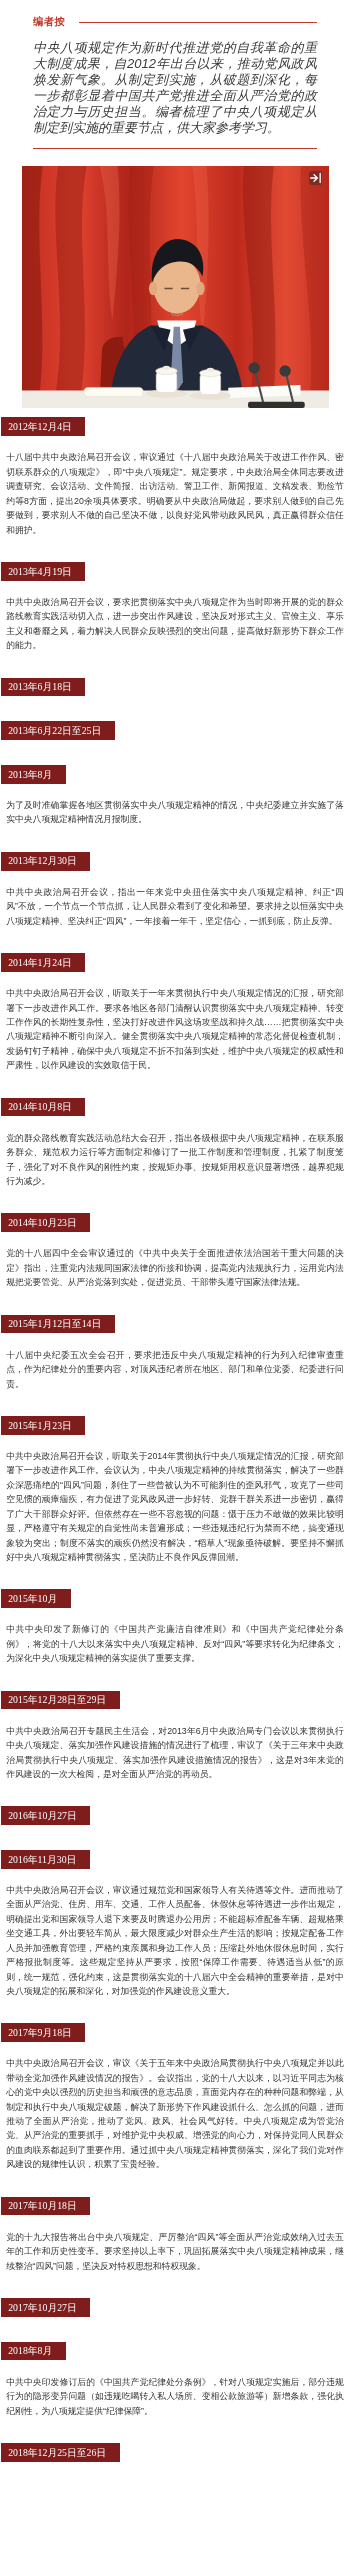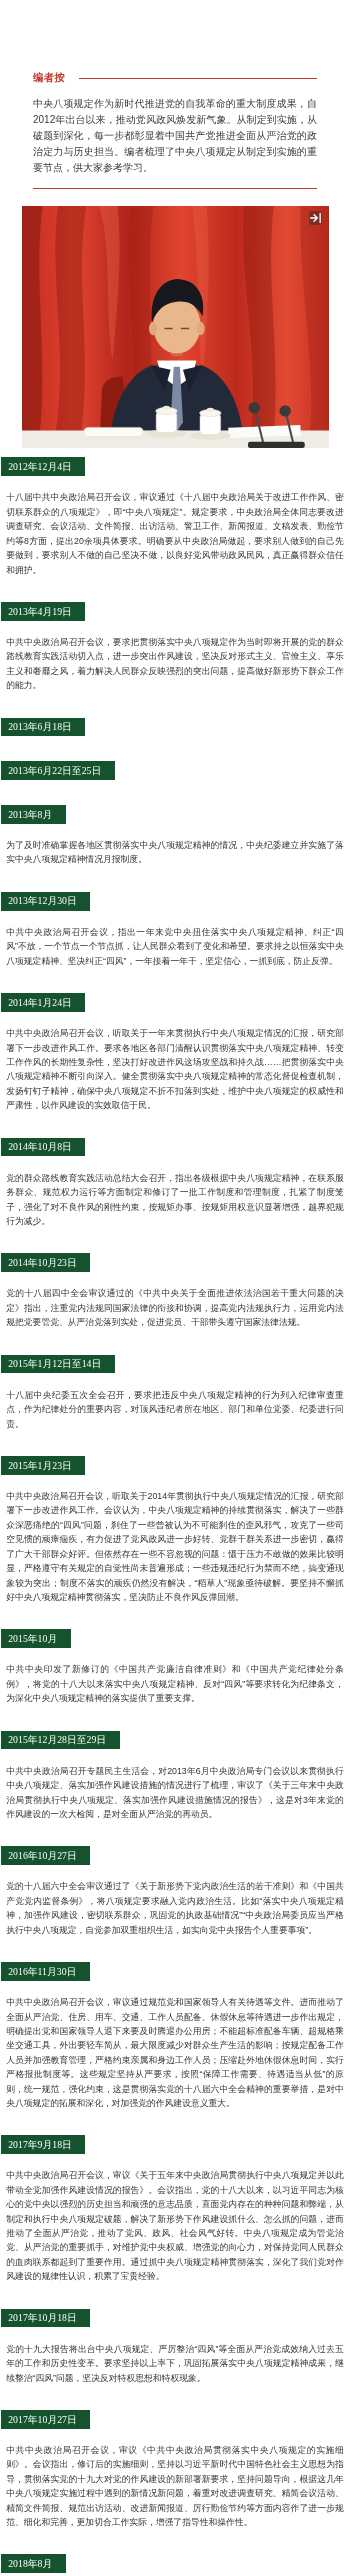--- a/index.html
+++ b/index.html
@@ -3,39 +3,39 @@
 <meta charset="utf-8">
 <style>
   html,body{margin:0;padding:0;}
   body{
     width:350px;
     background:#ffffff;
     font-family:"Liberation Sans","DejaVu Sans",sans-serif;
     color:#333333;
   }
   
-  .editor-note{padding:35px 33px 0 33px;margin-top:36px;}
+  .editor-note{padding:15px 33px 0 33px;}
   .en-head{display:flex;align-items:center;}
   .en-title{color:#c0392b;font-size:10.3px;font-weight:bold;letter-spacing:0.5px;white-space:nowrap;}
   .en-line{flex:1;height:1px;background:#c0392b;margin-left:13.4px;}
-  .en-text{margin:11.3px 0 0 0;font-size:10px;line-height:16px;text-align:justify;color:#3a3a3a;}
+  .en-text{margin:11.3px 0 0 0;font-size:13px;line-height:16px;text-align:justify;color:#3a3a3a;font-style:italic;}
   .en-bottom{height:1px;background:#c0392b;margin-top:11.3px;}
   
   .hero{position:relative;width:307px;margin:17.5px auto 0 auto;}
   .hero svg{display:block;width:307px;height:242px;}
   .expand-btn{
     position:absolute;top:5.2px;right:6.2px;width:13.4px;height:13.4px;border-radius:3.1px;
     background:rgba(45,45,45,0.45);display:flex;align-items:center;justify-content:center;cursor:pointer;
   }
   
   .timeline{padding-bottom:2.1px;}
   .entry{margin-top:25px;}
   .entry:first-child{margin-top:9.3px;}
   .date-badge{
-    display:inline-block;margin-left:1px;background:#14532d;color:#ffffff;
+    display:inline-block;margin-left:1px;background:#7f1d1d;color:#ffffff;
     font-family:"Liberation Serif","DejaVu Serif",serif;
     font-size:9.8px;padding:2.6px 13.4px 3.1px 7.2px;line-height:13px;
   }
   .entry-text{margin:14.4px 6.2px 0 6.2px;font-size:8.8px;line-height:14.4px;text-align:justify;color:#333333;}
 </style>
 </head>
 <body>
 
 <div class="editor-note">
   <div class="en-head">
@@ -154,33 +154,33 @@
     <div class="date-badge">2015年1月23日</div>
   <p class="entry-text">中共中央政治局召开会议，听取关于2014年贯彻执行中央八项规定情况的汇报，研究部署下一步改进作风工作。会议认为，中央八项规定精神的持续贯彻落实，解决了一些群众深恶痛绝的“四风”问题，刹住了一些曾被认为不可能刹住的歪风邪气，攻克了一些司空见惯的顽瘴痼疾，有力促进了党风政风进一步好转、党群干群关系进一步密切，赢得了广大干部群众好评。但依然存在一些不容忽视的问题：慑于压力不敢做的效果比较明显，严格遵守有关规定的自觉性尚未普遍形成；一些违规违纪行为禁而不绝，搞变通现象较为突出；制度不落实的顽疾仍然没有解决，“稻草人”现象亟待破解。要坚持不懈抓好中央八项规定精神贯彻落实，坚决防止不良作风反弹回潮。</p></section>
     <section class="entry">
     <div class="date-badge">2015年10月</div>
   <p class="entry-text">中共中央印发了新修订的《中国共产党廉洁自律准则》和《中国共产党纪律处分条例》，将党的十八大以来落实中央八项规定精神、反对“四风”等要求转化为纪律条文，为深化中央八项规定精神的落实提供了重要支撑。</p></section>
     <section class="entry">
     <div class="date-badge">2015年12月28日至29日</div>
   <p class="entry-text">中共中央政治局召开专题民主生活会，对2013年6月中央政治局专门会议以来贯彻执行中央八项规定、落实加强作风建设措施的情况进行了梳理，审议了《关于三年来中央政治局贯彻执行中央八项规定、落实加强作风建设措施情况的报告》，这是对3年来党的作风建设的一次大检阅，是对全面从严治党的再动员。</p></section>
     <section class="entry">
     <div class="date-badge">2016年10月27日</div>
-  <p class="entry-text">党的十八届六中全会审议通过了《关于新形势下党内政治生活的若干准则》和《中国共产党党内监督条例》，将八项规定要求融入党内政治生活。比如“落实中央八项规定精神，加强作风建设，密切联系群众，巩固党的执政基础情况”“中央政治局委员应当严格执行中央八项规定，自觉参加双重组织生活，如实向党中央报告个人重要事项”。</p></section>
+  </section>
     <section class="entry">
     <div class="date-badge">2016年11月30日</div>
   <p class="entry-text">中共中央政治局召开会议，审议通过规范党和国家领导人有关待遇等文件。进而推动了全面从严治党、住房、用车、交通、工作人员配备、休假休息等待遇进一步作出规定，明确提出党和国家领导人退下来要及时腾退办公用房；不能超标准配备车辆、超规格乘坐交通工具，外出要轻车简从，最大限度减少对群众生产生活的影响；按规定配备工作人员并加强教育管理，严格约束亲属和身边工作人员；压缩赴外地休假休息时间，实行严格报批制度等。这些规定坚持从严要求，按照“保障工作需要、待遇适当从低”的原则，统一规范，强化约束，这是贯彻落实党的十八届六中全会精神的重要举措，是对中央八项规定的拓展和深化，对加强党的作风建设意义重大。</p></section>
     <section class="entry">
     <div class="date-badge">2017年9月18日</div>
   <p class="entry-text">中共中央政治局召开会议，审议《关于五年来中央政治局贯彻执行中央八项规定并以此带动全党加强作风建设情况的报告》。会议指出，党的十八大以来，以习近平同志为核心的党中央以强烈的历史担当和顽强的意志品质，直面党内存在的种种问题和弊端，从制定和执行中央八项规定破题，解决了新形势下作风建设抓什么、怎么抓的问题，进而推动了全面从严治党，推动了党风、政风、社会风气好转。中央八项规定成为管党治党、从严治党的重要抓手，对维护党中央权威、增强党的向心力，对保持党同人民群众的血肉联系都起到了重要作用。通过抓中央八项规定精神贯彻落实，深化了我们党对作风建设的规律性认识，积累了宝贵经验。</p></section>
     <section class="entry">
     <div class="date-badge">2017年10月18日</div>
   <p class="entry-text">党的十九大报告将出台中央八项规定、严厉整治“四风”等全面从严治党成效纳入过去五年的工作和历史性变革。要求坚持以上率下，巩固拓展落实中央八项规定精神成果，继续整治“四风”问题，坚决反对特权思想和特权现象。</p></section>
     <section class="entry">
     <div class="date-badge">2017年10月27日</div>
-  <p class="entry-text">中共中央政治局召开会议，审议《中共中央政治局贯彻落实中央八项规定的实施细则》。会议指出，修订后的实施细则，坚持以习近平新时代中国特色社会主义思想为指导，贯彻落实党的十九大对党的作风建设的新部署新要求，坚持问题导向，根据这几年中央八项规定实施过程中遇到的新情况新问题，着重对改进调查研究、精简会议活动、精简文件简报、规范出访活动、改进新闻报道、厉行勤俭节约等方面内容作了进一步规范、细化和完善，更加切合工作实际，增强了指导性和操作性。</p></section>
+  </section>
     <section class="entry">
     <div class="date-badge">2018年8月</div>
   <p class="entry-text">中共中央印发修订后的《中国共产党纪律处分条例》，针对八项规定实施后，部分违规行为的隐形变异问题（如违规吃喝转入私人场所、变相公款旅游等）新增条款，强化执纪刚性，为八项规定提供“纪律保障”。</p></section>
     <section class="entry">
     <div class="date-badge">2018年12月25日至26日</div>
   </section>
   </div>
 
 
 </body></html>

